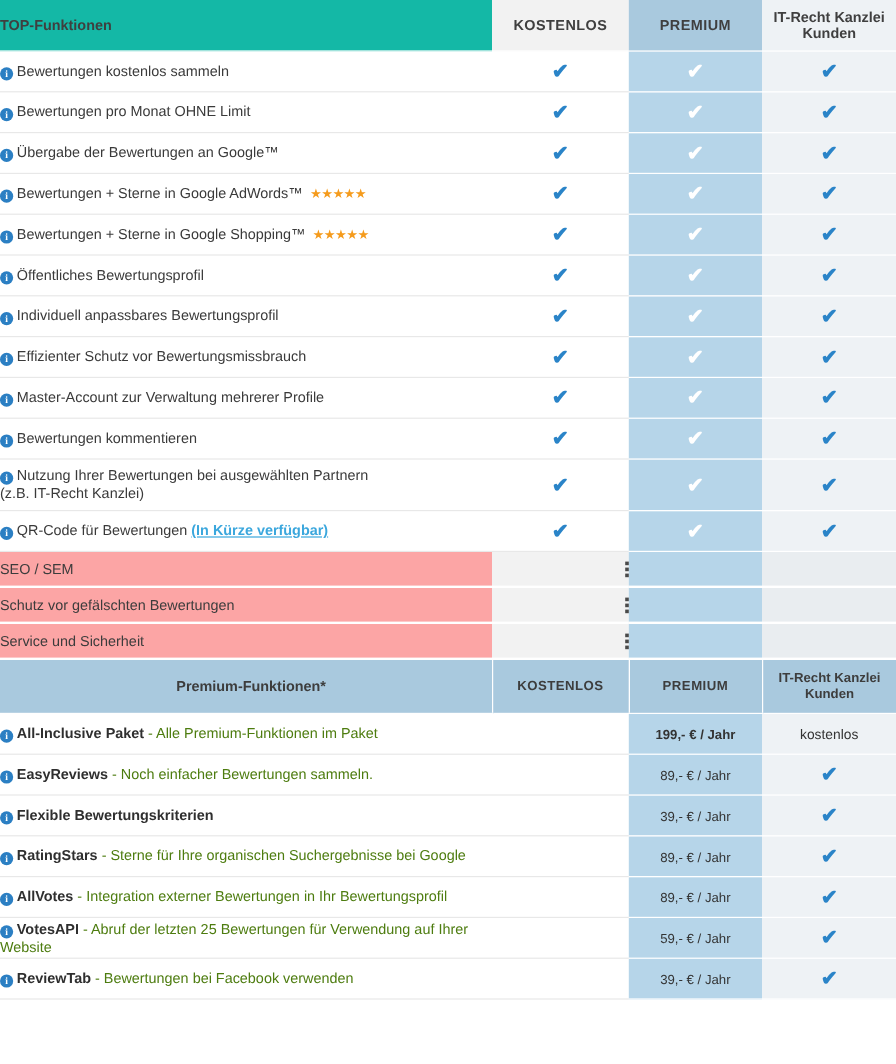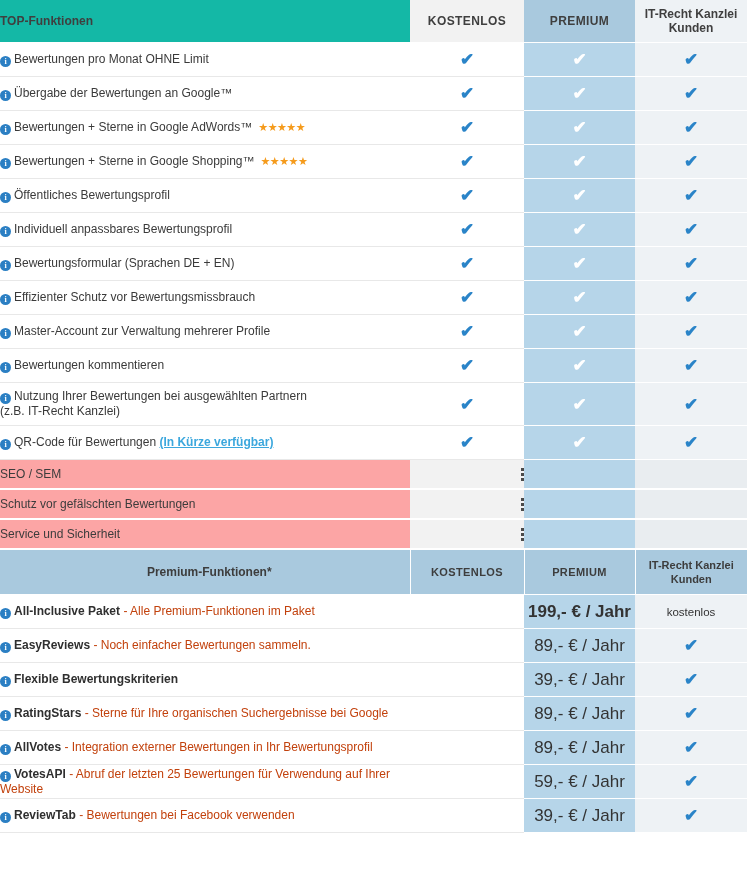--- a/index.html
+++ b/index.html
@@ -166,21 +166,21 @@
     letter-spacing: -0.5px;
     margin-left: 6px;
     vertical-align: 0px;
   }
   .coming {
     color: #3ba7dd;
     font-weight: bold;
     text-decoration: underline;
   }
   .prod-name { font-weight: bold; color: #2f2f2f; }
-  .prod-desc { color: #c2410c; }
+  .prod-desc { color: #4d7c0f; }
 
   .check {
     display: inline-block;
     width: 17px;
     height: 17px;
     line-height: 17px;
     font-size: 17px;
     font-weight: bold;
     color: #2a84c8;
   }
@@ -199,21 +199,21 @@
     width: 3px;
     height: 3px;
     background: #4a4a4a;
     display: block;
   }
   .dots i:nth-child(1) { top: 0; }
   .dots i:nth-child(2) { top: 5px; }
   .dots i:nth-child(3) { top: 10px; }
 
   .price {
-    font-size: 17px;
+    font-size: 11px;
     color: #333333;
   }
   .price.bold { font-weight: bold; }
   .free-label { font-size: 11.5px; color: #333333; }
 </style>
 </head>
 <body>
 
 <div class="page">
 
@@ -227,20 +227,26 @@
     <thead>
       <tr class="head-top">
         <th class="h-feature">TOP-Funktionen</th>
         <th class="h-free">KOSTENLOS</th>
         <th class="h-premium">PREMIUM</th>
         <th class="h-itr">IT-Recht Kanzlei Kunden</th>
       </tr>
     </thead>
     <tbody id="top-body">
         <tr class="feat-row">
+          <td class="f-feature"><span class="info-icon">i</span><span>Bewertungen kostenlos sammeln</span></td>
+          <td class="f-free"><span class="check">✔</span></td>
+          <td class="f-premium"><span class="check white">✔</span></td>
+          <td class="f-itr"><span class="check">✔</span></td>
+        </tr>
+        <tr class="feat-row">
           <td class="f-feature"><span class="info-icon">i</span><span>Bewertungen pro Monat OHNE Limit</span></td>
           <td class="f-free"><span class="check">✔</span></td>
           <td class="f-premium"><span class="check white">✔</span></td>
           <td class="f-itr"><span class="check">✔</span></td>
         </tr>
         <tr class="feat-row">
           <td class="f-feature"><span class="info-icon">i</span><span>Übergabe der Bewertungen an Google™</span></td>
           <td class="f-free"><span class="check">✔</span></td>
           <td class="f-premium"><span class="check white">✔</span></td>
           <td class="f-itr"><span class="check">✔</span></td>
@@ -258,26 +264,20 @@
           <td class="f-itr"><span class="check">✔</span></td>
         </tr>
         <tr class="feat-row">
           <td class="f-feature"><span class="info-icon">i</span><span>Öffentliches Bewertungsprofil</span></td>
           <td class="f-free"><span class="check">✔</span></td>
           <td class="f-premium"><span class="check white">✔</span></td>
           <td class="f-itr"><span class="check">✔</span></td>
         </tr>
         <tr class="feat-row">
           <td class="f-feature"><span class="info-icon">i</span><span>Individuell anpassbares Bewertungsprofil</span></td>
-          <td class="f-free"><span class="check">✔</span></td>
-          <td class="f-premium"><span class="check white">✔</span></td>
-          <td class="f-itr"><span class="check">✔</span></td>
-        </tr>
-        <tr class="feat-row">
-          <td class="f-feature"><span class="info-icon">i</span><span>Bewertungsformular (Sprachen DE + EN)</span></td>
           <td class="f-free"><span class="check">✔</span></td>
           <td class="f-premium"><span class="check white">✔</span></td>
           <td class="f-itr"><span class="check">✔</span></td>
         </tr>
         <tr class="feat-row">
           <td class="f-feature"><span class="info-icon">i</span><span>Effizienter Schutz vor Bewertungsmissbrauch</span></td>
           <td class="f-free"><span class="check">✔</span></td>
           <td class="f-premium"><span class="check white">✔</span></td>
           <td class="f-itr"><span class="check">✔</span></td>
         </tr>

